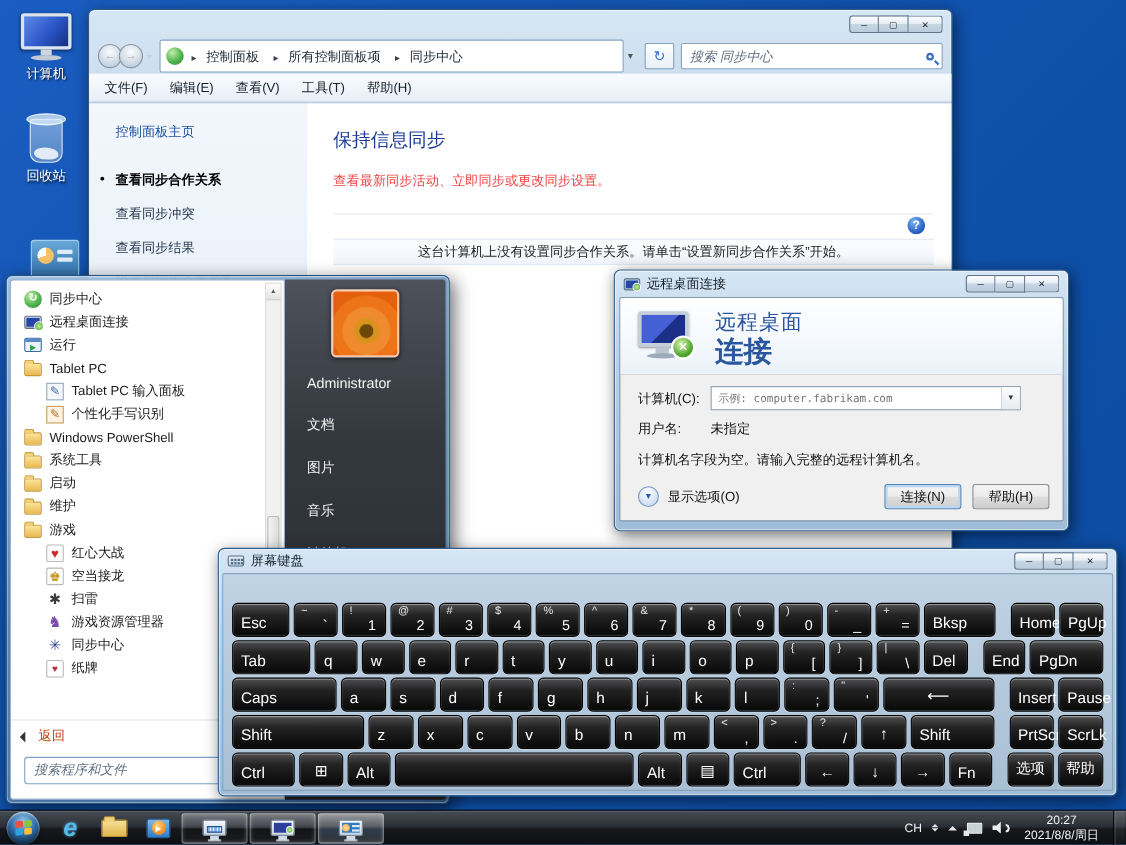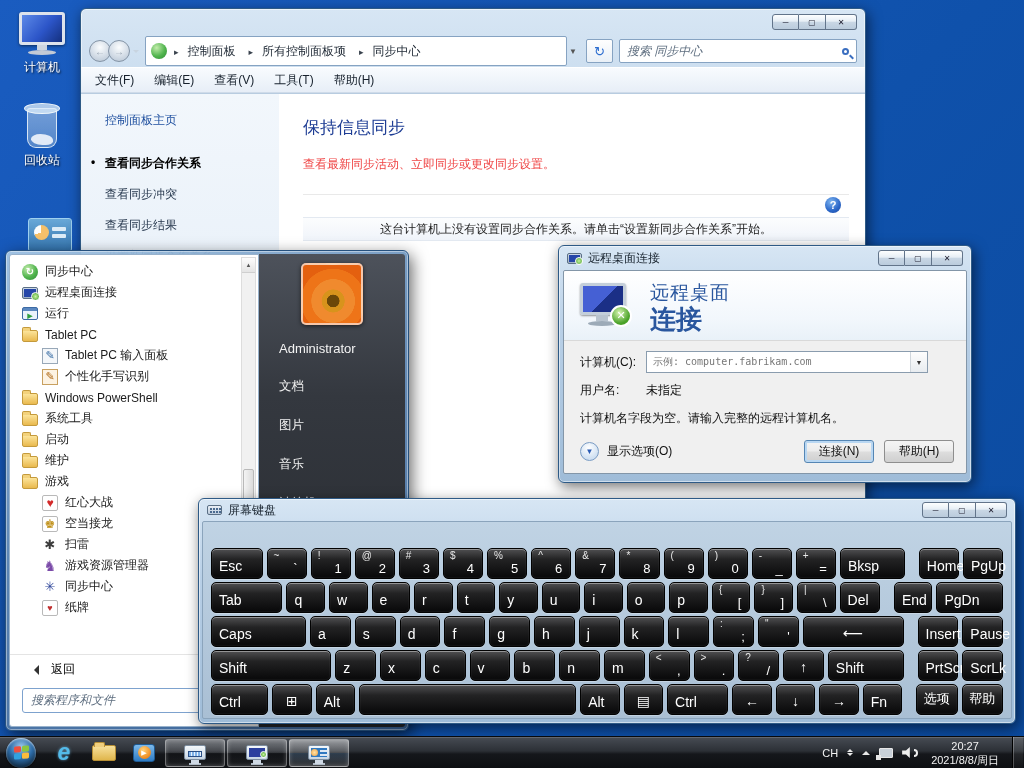--- a/index.html
+++ b/index.html
@@ -73,21 +73,21 @@
 .sm-left{width:250px;background:#fff;border:1px solid #98b2cc;border-radius:3px 0 0 3px;display:flex;flex-direction:column;position:relative}
 .sm-list{flex:1;padding:6px 20px 0 8px;overflow:hidden}
 .smi{height:21px;display:flex;align-items:center;gap:7px;padding-left:4px}
 .smi.indent{padding-left:24px}
 .smi-label{color:#1b1b1b;white-space:nowrap}
 .sm-scroll{position:absolute;top:2px;right:2px;bottom:76px;width:15px;background:#f1f1f1;border:1px solid #dddddd}
 .sm-sbtn{height:15px;display:flex;align-items:center;justify-content:center;font-size:6px;color:#555;
 background:linear-gradient(#fdfdfd,#e4e4e4);border-bottom:1px solid #cfcfcf}
 .sm-thumb{position:absolute;left:1px;right:1px;top:54%;bottom:1px;border:1px solid #b9b9b9;border-radius:2px;
 background:linear-gradient(90deg,#f4f4f4,#dcdcdc)}
-.sm-back{border-top:1px solid #e4e4e4;height:30px;display:flex;align-items:center;gap:12px;padding-left:24px;color:#000000}
+.sm-back{border-top:1px solid #e4e4e4;height:30px;display:flex;align-items:center;gap:12px;padding-left:8px;color:#c2410c}
 .tri-left{width:0;height:0;border:5px solid transparent;border-right-color:#333;border-left-width:0}
 .sm-search{height:42px;display:flex;align-items:flex-start;padding:4px 12px 0}
 .sm-input{flex:1;height:25px;border:1px solid #7da2ce;border-radius:3px;background:#fff;
 display:flex;align-items:center;padding:0 8px}
 .sm-right{flex:1;background:linear-gradient(#4d525b,#34383f 30%,#24272c);border-radius:0 3px 3px 0;
 padding-top:9px;display:flex;flex-direction:column}
 .avatar{width:62px;height:62px;align-self:center;border:2px solid rgba(255,255,255,.65);border-radius:5px;
 box-shadow:0 1px 4px rgba(0,0,0,.6);
 background:radial-gradient(circle at 52% 62%,#6b4708 0 13%,#d8931c 14% 24%,#f08a2e 25% 46%,#ee7418 47% 68%,#e4600f 69% 100%)}
 .sm-user{margin:16px 0 0 20px;color:#f4f4f4;font-size:13px}

